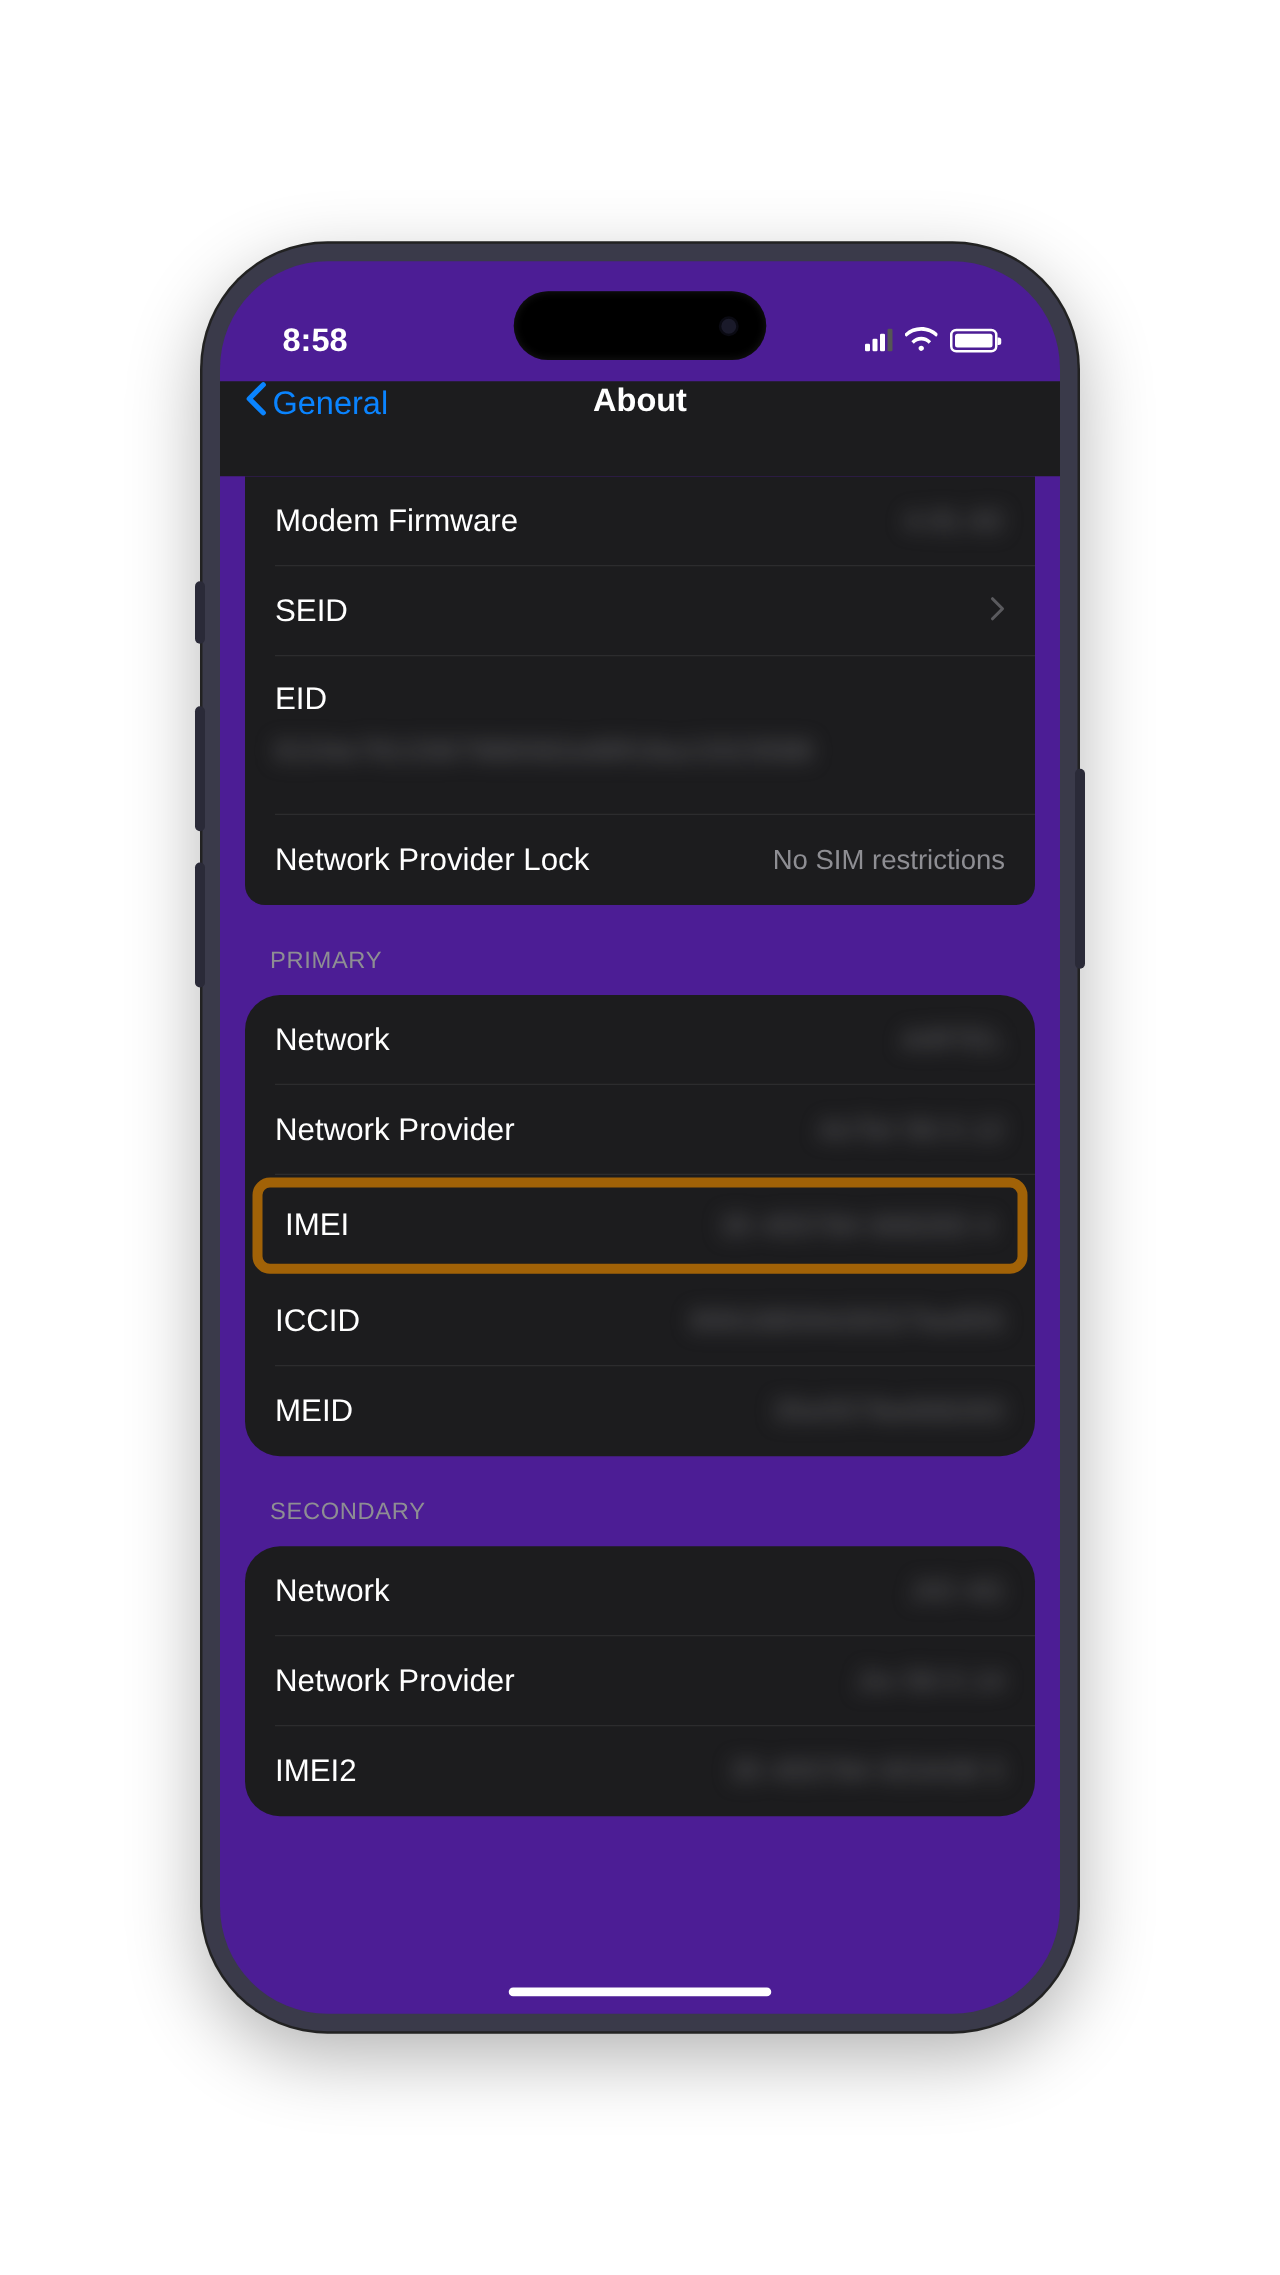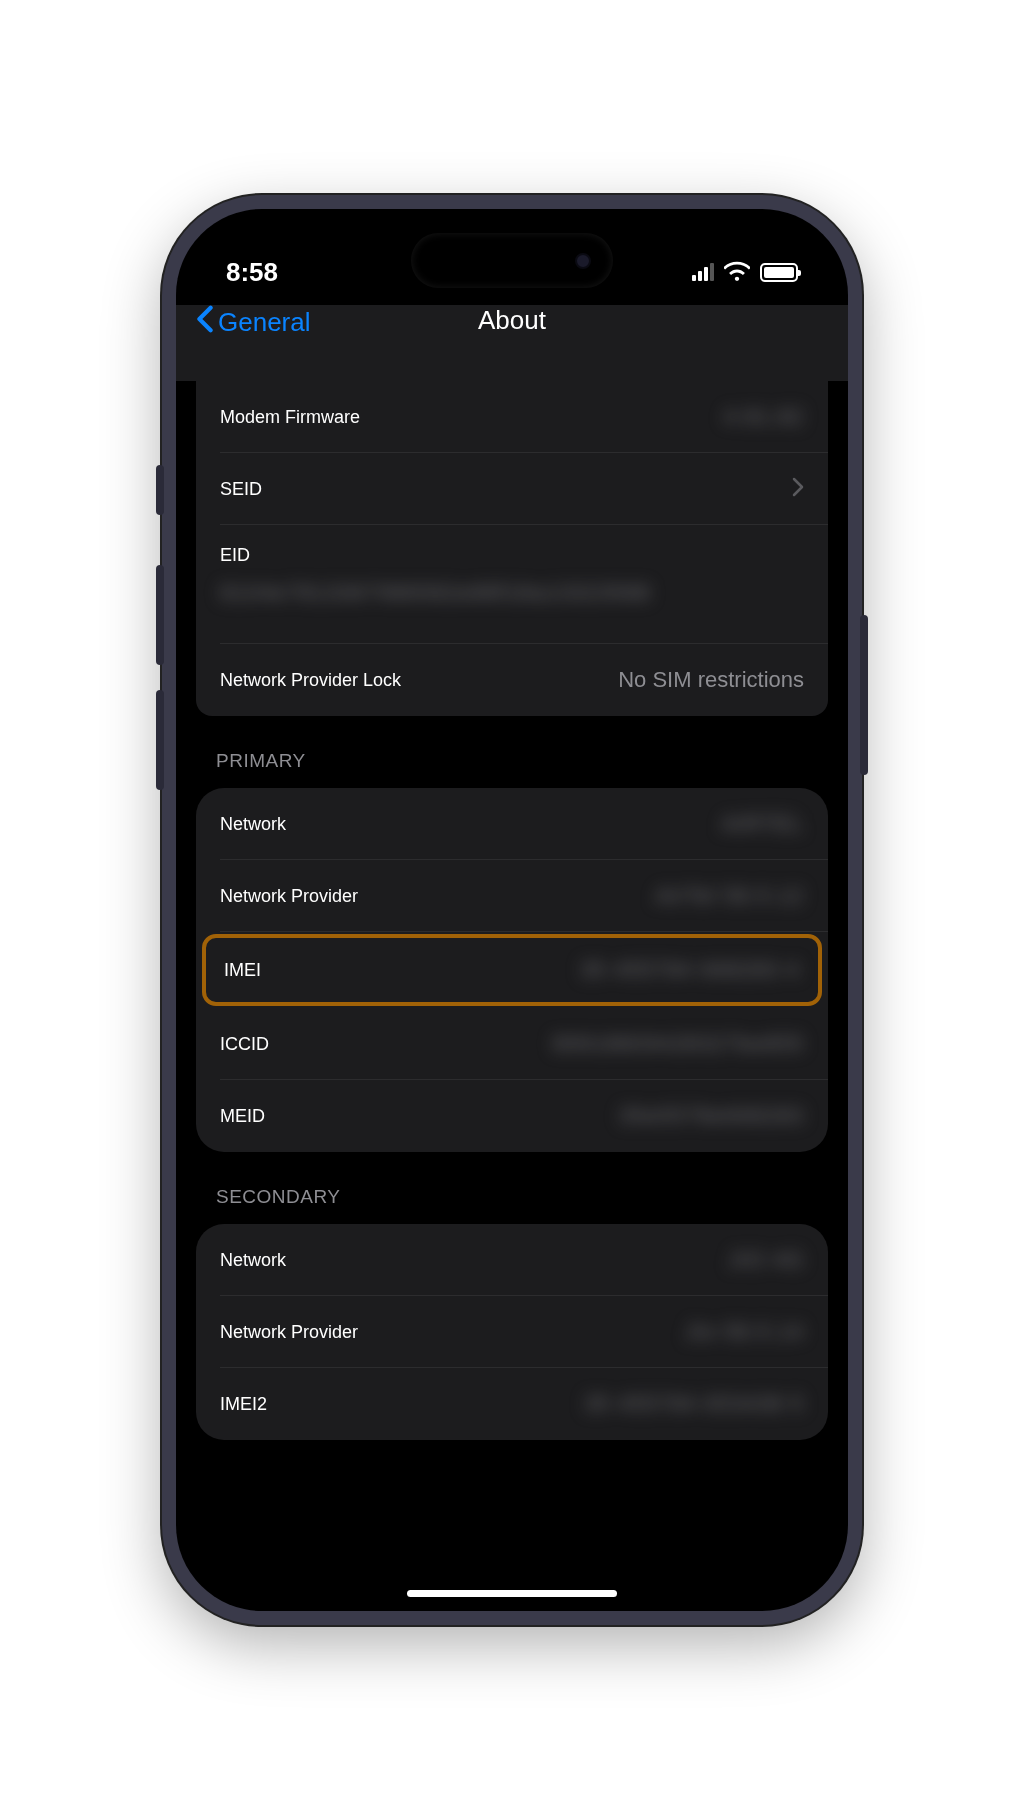--- a/index.html
+++ b/index.html
@@ -31,21 +31,21 @@
       background: #2a2a38;
       border-radius: 4px;
     }
     .btn-silence { left: -6px; top: 270px; width: 8px; height: 50px; }
     .btn-vol-up { left: -6px; top: 370px; width: 8px; height: 100px; }
     .btn-vol-down { left: -6px; top: 495px; width: 8px; height: 100px; }
     .btn-power { right: -6px; top: 420px; width: 8px; height: 160px; }
     .screen {
       width: 100%;
       height: 100%;
-      background: #000000;
+      background: #4c1d95;
       border-radius: 86px;
       overflow: hidden;
       position: relative;
     }
     .dynamic-island {
       position: absolute;
       top: 24px;
       left: 50%;
       transform: translateX(-50%);
       width: 202px;
@@ -141,21 +141,21 @@
       font-size: 26px;
       gap: 4px;
     }
     .chevron-back svg { width: 18px; height: 28px; }
     .nav-title {
       position: absolute;
       left: 50%;
       transform: translateX(-50%);
       color: #fff;
       font-size: 26px;
-      font-weight: 400;
+      font-weight: 700;
     }
     .content {
       overflow-y: hidden;
       height: calc(100% - 172px);
     }
     .section {
       margin: 0 20px;
       background: #1c1c1e;
       border-radius: 28px;
     }
@@ -188,40 +188,40 @@
       background: #2c2c2e;
     }
     .row.tall {
       flex-direction: column;
       align-items: flex-start;
       gap: 14px;
       padding-bottom: 38px;
     }
     .row-label {
       color: #fff;
-      font-size: 18px;
+      font-size: 25px;
       text-align: center;
     }
     .row-value {
       color: #8e8e93;
       font-size: 22px;
     }
     .blurred {
       filter: blur(8px);
       color: #6a6a6e;
       user-select: none;
       letter-spacing: 1px;
     }
     .blurred.wide {
       align-self: stretch;
       font-size: 22px;
     }
     .chevron-right svg { width: 12px; height: 20px; }
     .highlight-box {
-      border: 4px solid #a16207;
+      border: 8px solid #a16207;
       border-radius: 14px;
       margin: 2px 6px;
       padding: 16px 18px !important;
     }
     .highlight-box::after { display: none !important; }
     .home-indicator {
       position: absolute;
       bottom: 14px;
       left: 50%;
       transform: translateX(-50%);

